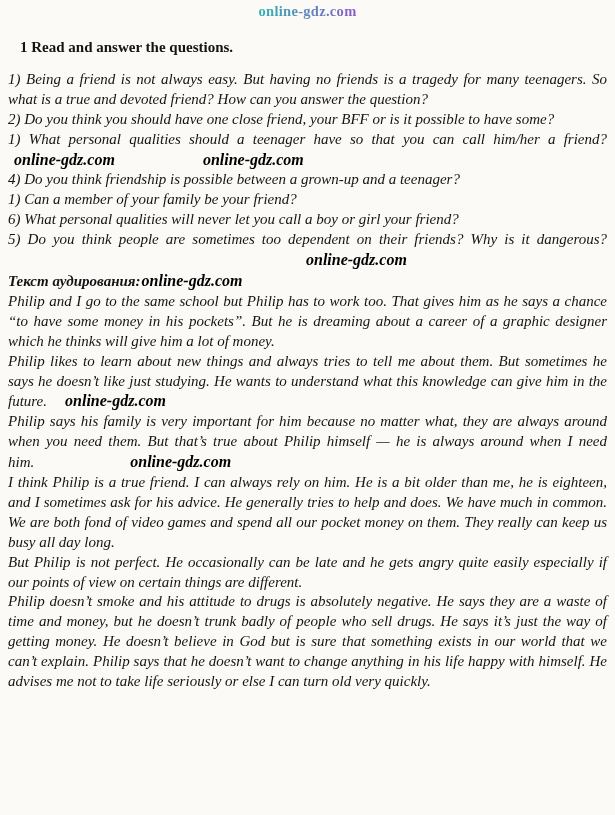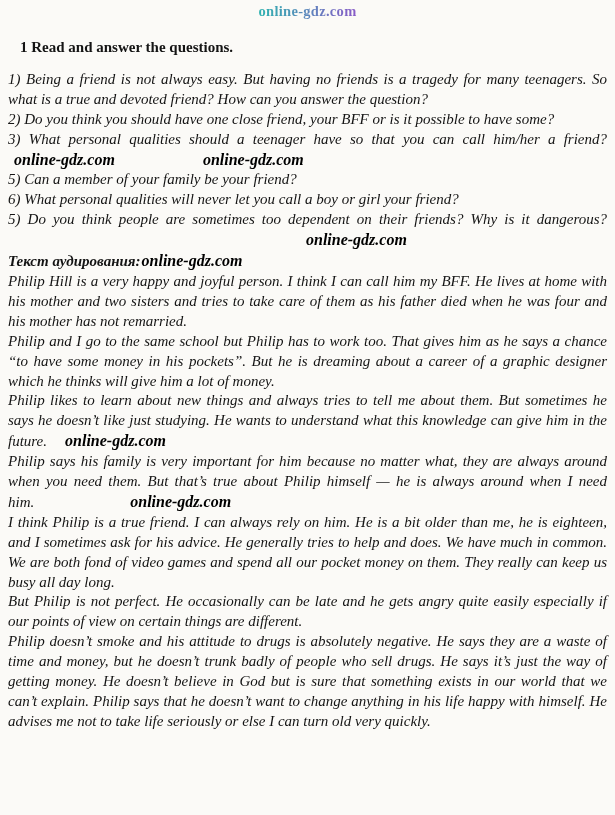--- a/index.html
+++ b/index.html
@@ -80,44 +80,44 @@
 
   <p class="para">
     <span>1) Being a friend is not always easy. But having no friends is a tragedy for many teenagers. So what is a true and devoted friend? How can you answer the question?</span>
   </p>
 
   <p class="para">
     <span>2) Do you think you should have one close friend, your BFF or is it possible to have some?</span>
   </p>
 
   <p class="para">
-    <span>3) What personal qualities should a teenager have so that you can call him/her a friend?</span><span class="wm-inline wm-q3a">online-gdz.com</span><span class="wm-inline wm-q3b">online-gdz.com</span>
+    <span>1) What personal qualities should a teenager have so that you can call him/her a friend?</span><span class="wm-inline wm-q3a">online-gdz.com</span><span class="wm-inline wm-q3b">online-gdz.com</span>
   </p>
 
+  <p class="para">
+    <span>4) Do you think friendship is possible between a grown-up and a teenager?</span>
+  </p>
 
   <p class="para">
-    <span>5) Can a member of your family be your friend?</span>
+    <span>1) Can a member of your family be your friend?</span>
   </p>
 
   <p class="para">
     <span>6) What personal qualities will never let you call a boy or girl your friend?</span>
   </p>
 
 
   <p class="para">
     <span>5) Do you think people are sometimes too dependent on their friends? Why is it dangerous?</span><span class="wm-inline wm-q8">online-gdz.com</span>
   </p>
 
   <p class="para">
     <span class="tr-label">Текст аудирования:</span><span class="wm-inline wm-tr">online-gdz.com</span>
   </p>
 
-  <p class="para">
-    <span>Philip Hill is a very happy and joyful person. I think I can call him my BFF. He lives at home with his mother and two sisters and tries to take care of them as his father died when he was four and his mother has not remarried.</span>
-  </p>
 
   <p class="para">
     <span>Philip and I go to the same school but Philip has to work too. That gives him as he says a chance “to have some money in his pockets”. But he is dreaming about a career of a graphic designer which he thinks will give him a lot of money.</span>
   </p>
 
   <p class="para">
     <span>Philip likes to learn about new things and always tries to tell me about them. But sometimes he says he doesn’t like just studying. He wants to understand what this knowledge can give him in the future.</span><span class="wm-inline wm-p3">online-gdz.com</span>
   </p>
 
   <p class="para">

